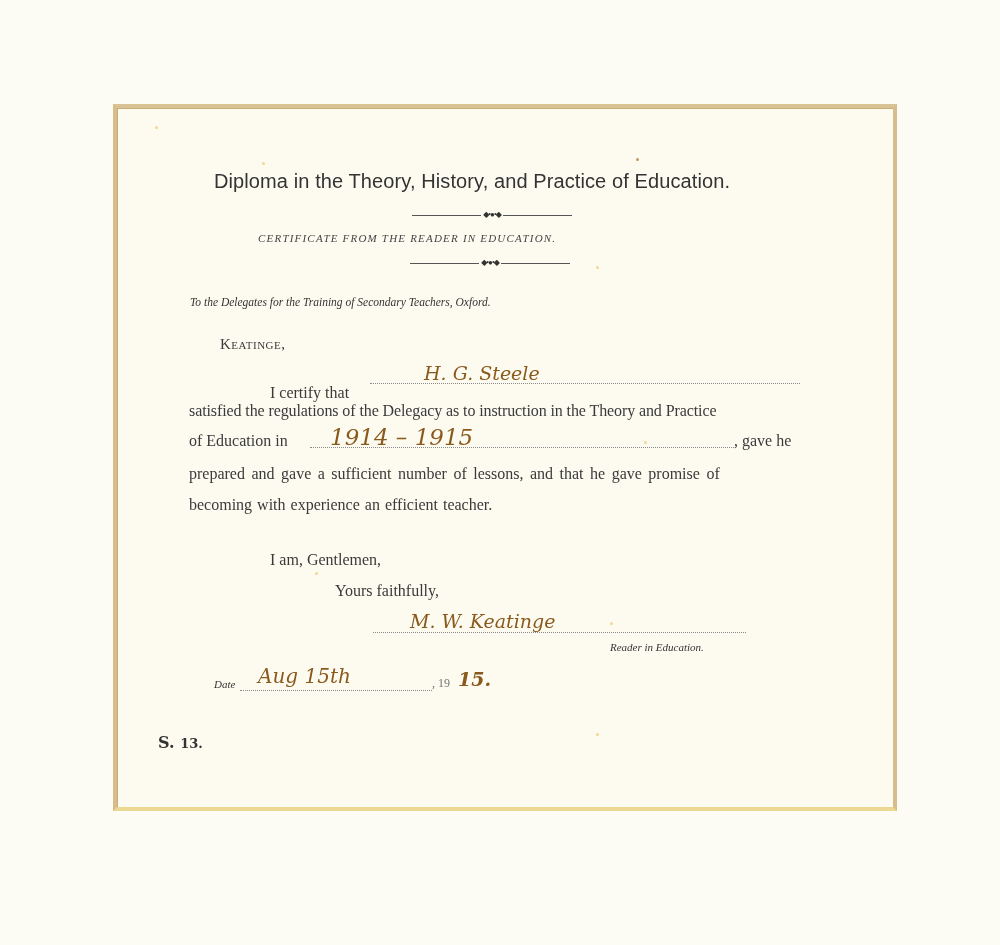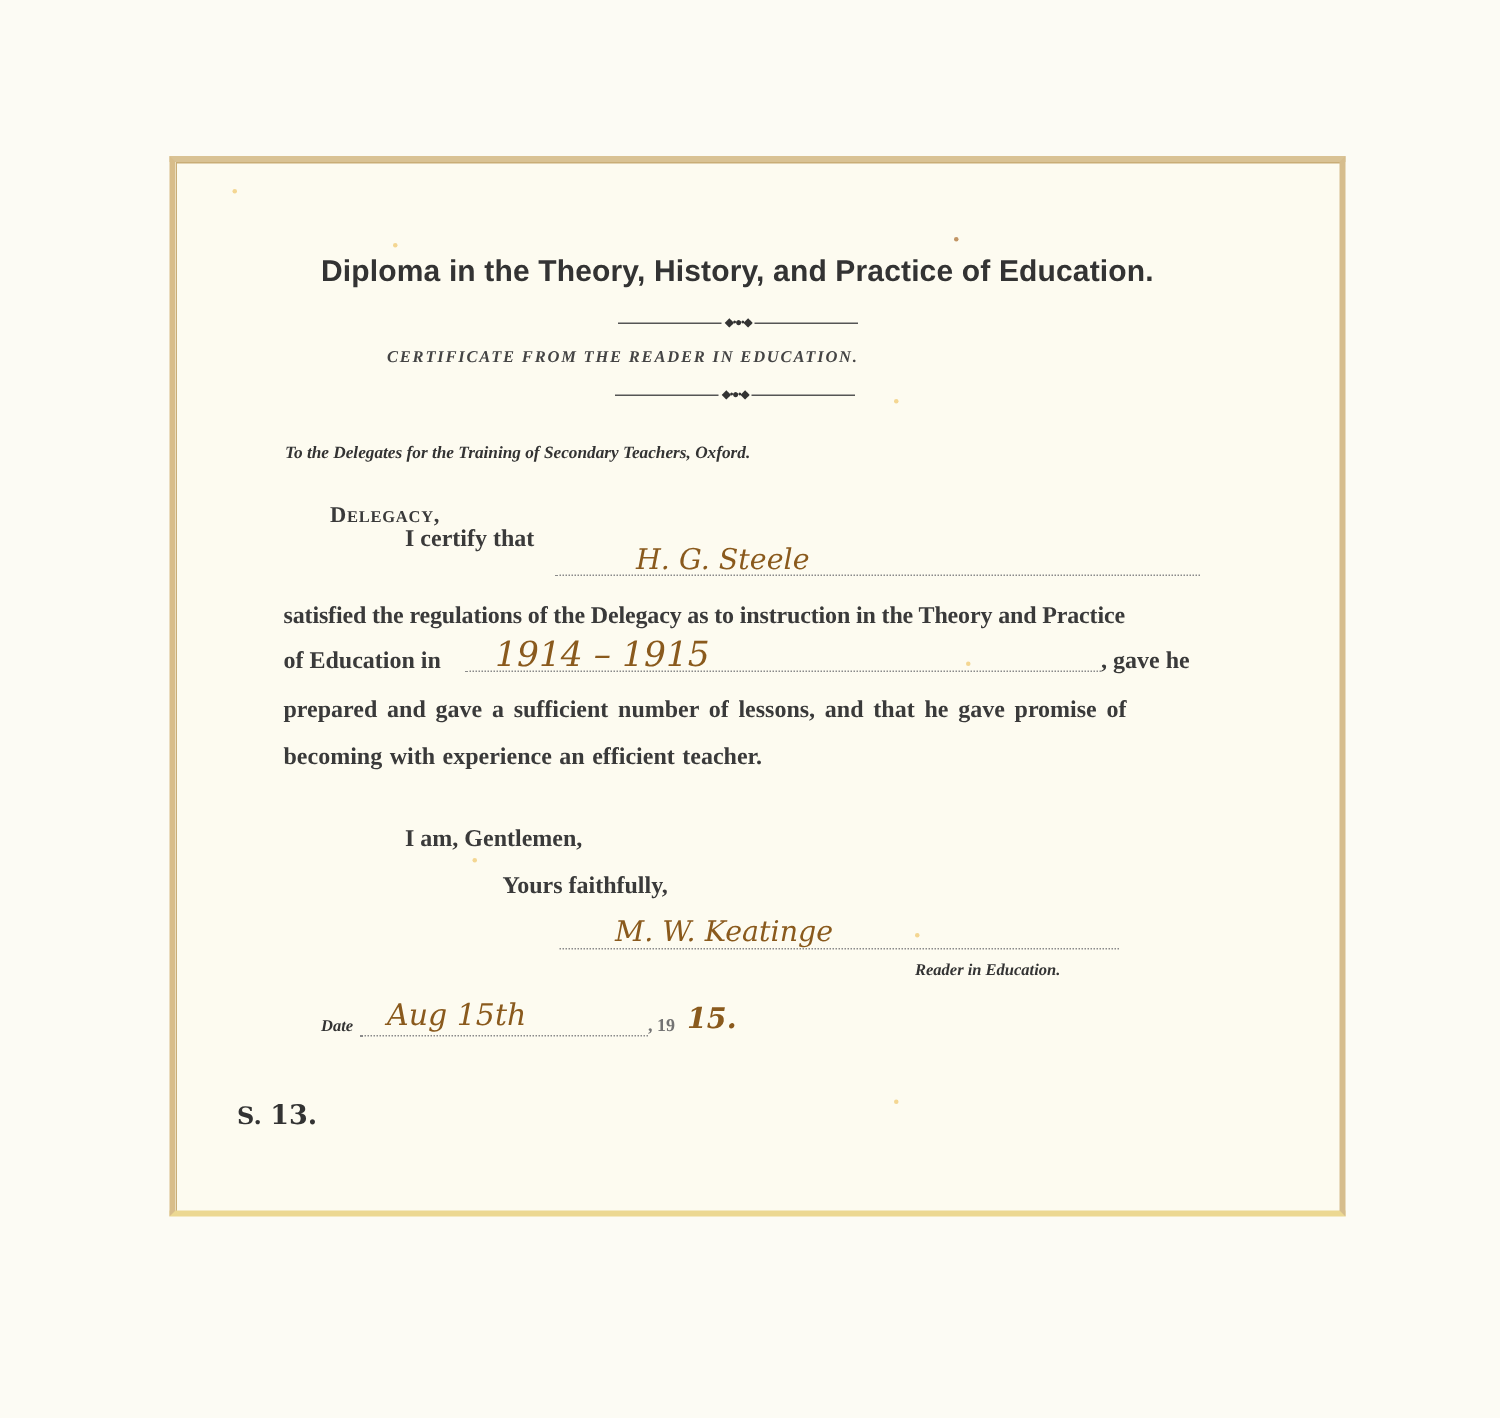--- a/index.html
+++ b/index.html
@@ -15,21 +15,21 @@
     position:absolute;
     left:113px; top:104px;
     width:776px; height:699px;
     border-top:4px solid #d9c294;
     border-left:4px solid #d8bd8a;
     border-right:4px solid #d6bd8d;
     border-bottom:4px solid #ecd892;
     background:#fdfbf0;
     box-shadow: inset 1px 1px 0 #c9ad77;
   }
-  .abs { position:absolute; white-space:nowrap;font-weight:bold; }
+  .abs { position:absolute; white-space:nowrap; }
   .title {
     left:214px; top:170px;
     font-family:"Liberation Sans", sans-serif;
     font-size:20px; color:#333;
     letter-spacing:0.1px;
   }
   .subtitle {
     left:258px; top:232px;
     font-style:italic; font-size:11px;
     letter-spacing:1.2px; color:#444;
@@ -60,21 +60,21 @@
     font-style:italic;
     color:#8a5a1d;
     position:absolute; white-space:nowrap;
   }
   .small-italic { font-style:italic; font-size:11px; color:#333; }
   .form-no {
     left:158px; top:733px;
     font-family:"DejaVu Serif", serif;
     font-weight:bold; font-size:16px; color:#333;
   }
-  .form-no .num { font-size:18px; }
+  .form-no .num { font-size:13px; }
   .speck { position:absolute; width:3px; height:3px; border-radius:50%; background:#f0c66a; opacity:0.7; }
 </style>
 </head>
 <body>
 
 <div class="mat-frame"></div>
 
 <div class="speck" style="left:155px;top:126px"></div>
 <div class="speck" style="left:262px;top:162px"></div>
 <div class="speck" style="left:636px;top:158px;background:#a86a2a"></div>
@@ -95,23 +95,23 @@
 <div class="abs subtitle">CERTIFICATE FROM THE READER IN EDUCATION.</div>
 
 <div class="ornament" style="left:410px;top:260px;width:160px">
   <div class="line"></div>
     <span class="dots">◆•●•◆</span>
     <div class="line"></div>
 </div>
 
 <div class="abs addressee">To the Delegates for the Training of Secondary Teachers, Oxford.</div>
 
-<div class="abs salutation">Delegacy,</div>
+<div class="abs salutation">Keatinge,</div>
 
-<div class="abs body-line" style="left:270px;top:351px">I certify that</div>
+<div class="abs body-line" style="left:270px;top:384px">I certify that</div>
 <div class="dotted" style="left:370px;top:383px;width:430px"></div>
 <div class="hand" style="left:424px;top:362px;font-size:19px">H. G. Steele</div>
 
 <div class="abs body-line" style="left:189px;top:402px;letter-spacing:-0.1px">satisfied the regulations of the Delegacy as to instruction in the Theory and Practice</div>
 
 <div class="abs body-line" style="left:189px;top:432px">of Education in</div>
 <div class="dotted" style="left:310px;top:447px;width:424px"></div>
 <div class="hand" style="left:330px;top:424px;font-size:23px">1914 – 1915</div>
 <div class="abs body-line" style="left:734px;top:432px">, gave  he</div>
 

